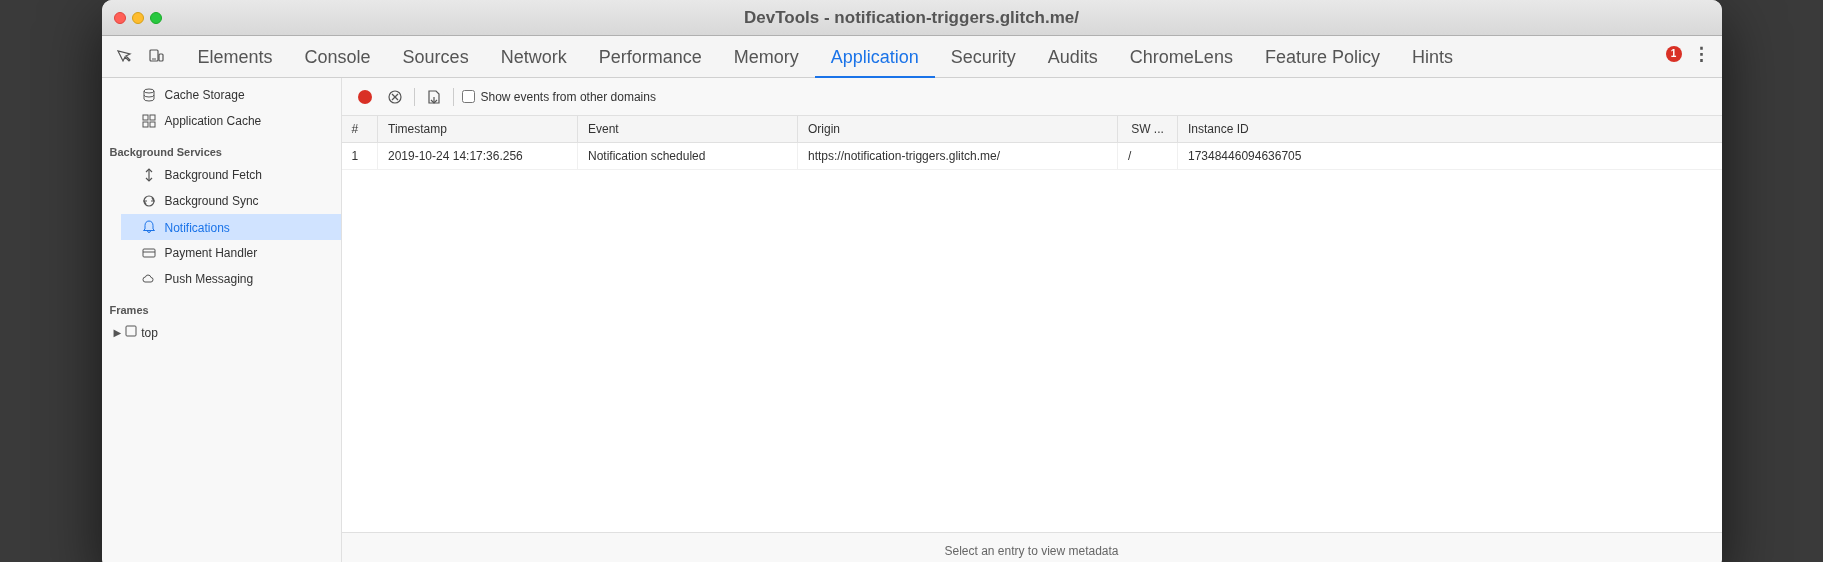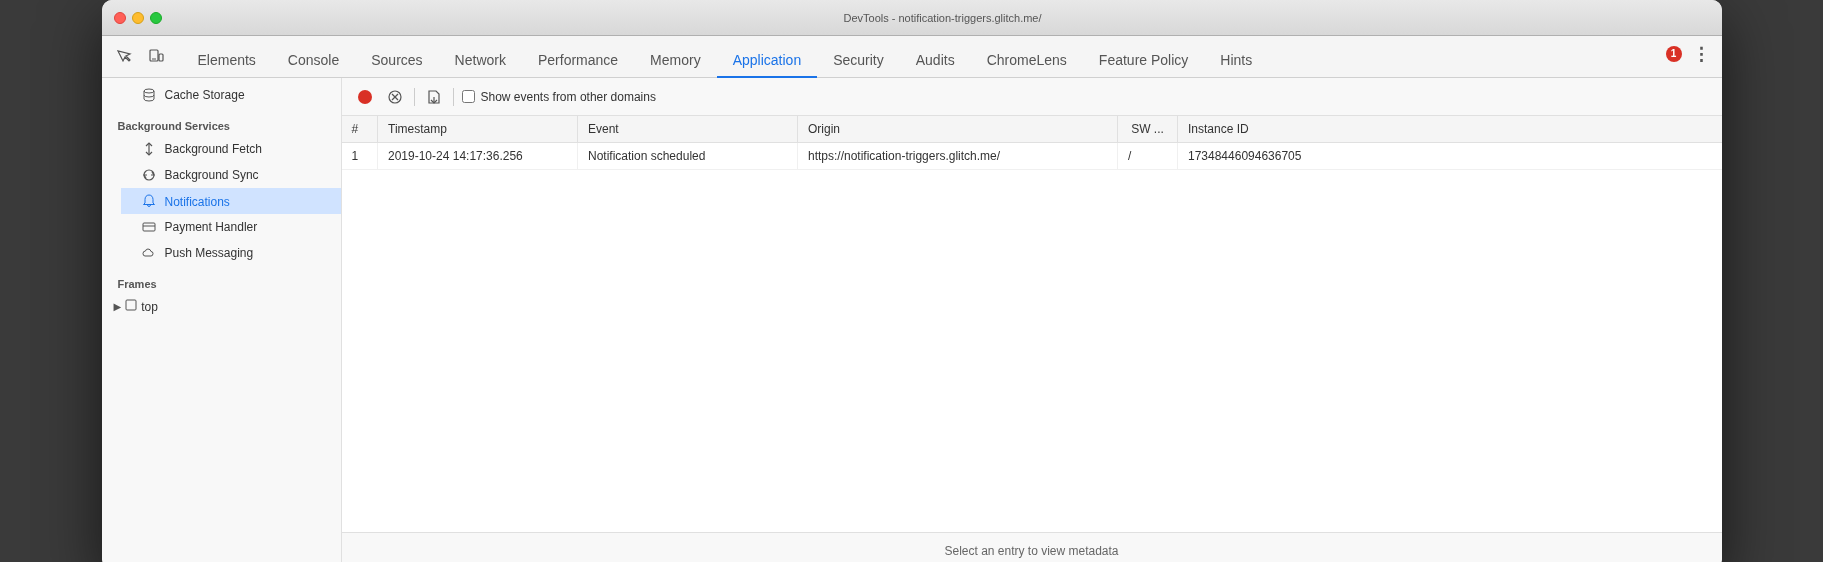--- a/index.html
+++ b/index.html
@@ -39,24 +39,23 @@
       border-radius: 50%;
       cursor: pointer;
     }
     .traffic-light.close { background: #ff5f57; border: 1px solid #e0443e; }
     .traffic-light.minimize { background: #febc2e; border: 1px solid #d4a017; }
     .traffic-light.maximize { background: #28c840; border: 1px solid #1aab29; }
     .title-bar-text {
       position: absolute;
       left: 50%;
       transform: translateX(-50%);
-      font-size: 11px;
-      color: #555;
-      font-weight: 400;
-      margin-left: 31px;
+      font-size: 17px;
+      color: #555;
+      font-weight: 700;
     }
     
     .toolbar {
       background: #f5f5f5;
       height: 42px;
       display: flex;
       align-items: center;
       padding: 0 8px;
       border-bottom: 1px solid #d0d0d0;
       gap: 4px;
@@ -79,21 +78,21 @@
       background: #f5f5f5;
       height: 38px;
       display: flex;
       align-items: flex-end;
       padding: 0 8px;
       border-bottom: 2px solid #d0d0d0;
       gap: 0;
     }
     .nav-tab {
       padding: 6px 16px 8px;
-      font-size: 14px;
+      font-size: 18px;
       color: #555;
       cursor: pointer;
       border-bottom: 2px solid transparent;
       margin-bottom: -2px;
       white-space: nowrap;
     }
     .nav-tab.active {
       color: #1a73e8;
       border-bottom: 2px solid #1a73e8;
       font-weight: 500;
@@ -146,21 +145,21 @@
       min-width: 240px;
       background: #f8f8f8;
       border-right: 1px solid #e0e0e0;
       overflow-y: auto;
       padding: 4px 0;
     }
     .sidebar-section-label {
       font-size: 11px;
       color: #555;
       font-weight: 600;
-      padding: 12px 16px 4px 16px;
+      padding: 12px 16px 4px 8px;
       text-transform: none;
     }
     .sidebar-item {
       display: flex;
       align-items: center;
       padding: 5px 12px 5px 20px;
       font-size: 12px;
       color: #333;
       cursor: pointer;
       gap: 8px;
@@ -354,20 +353,31 @@
         <span class="icon">
           <svg width="14" height="14" viewBox="0 0 14 14">
             <ellipse cx="7" cy="3" rx="5" ry="2" stroke="#555" stroke-width="1" fill="none"></ellipse>
             <path d="M2 3 L2 11 Q2 13 7 13 Q12 13 12 11 L12 3" stroke="#555" stroke-width="1" fill="none"></path>
             <path d="M2 7 Q2 9 7 9 Q12 9 12 7" stroke="#555" stroke-width="1" fill="none"></path>
           </svg>
         </span>
         <span>Cache Storage</span>
       </div>
 
+      <div class="sidebar-item">
+        <span class="icon">
+          <svg width="14" height="14" viewBox="0 0 14 14">
+            <rect x="1" y="1" width="5" height="5" stroke="#555" stroke-width="1" fill="none"></rect>
+            <rect x="8" y="1" width="5" height="5" stroke="#555" stroke-width="1" fill="none"></rect>
+            <rect x="1" y="8" width="5" height="5" stroke="#555" stroke-width="1" fill="none"></rect>
+            <rect x="8" y="8" width="5" height="5" stroke="#555" stroke-width="1" fill="none"></rect>
+          </svg>
+        </span>
+        <span>Application Cache</span>
+      </div>
 
       <div class="sidebar-section-label">Background Services</div>
 
       <div class="sidebar-item">
         <span class="icon">
           <svg width="14" height="14" viewBox="0 0 14 14">
             <line x1="7" y1="1" x2="7" y2="13" stroke="#555" stroke-width="1.2"></line>
             <polyline points="4,4 7,1 10,4" stroke="#555" stroke-width="1.2" fill="none"></polyline>
             <polyline points="4,10 7,13 10,10" stroke="#555" stroke-width="1.2" fill="none"></polyline>
           </svg>

